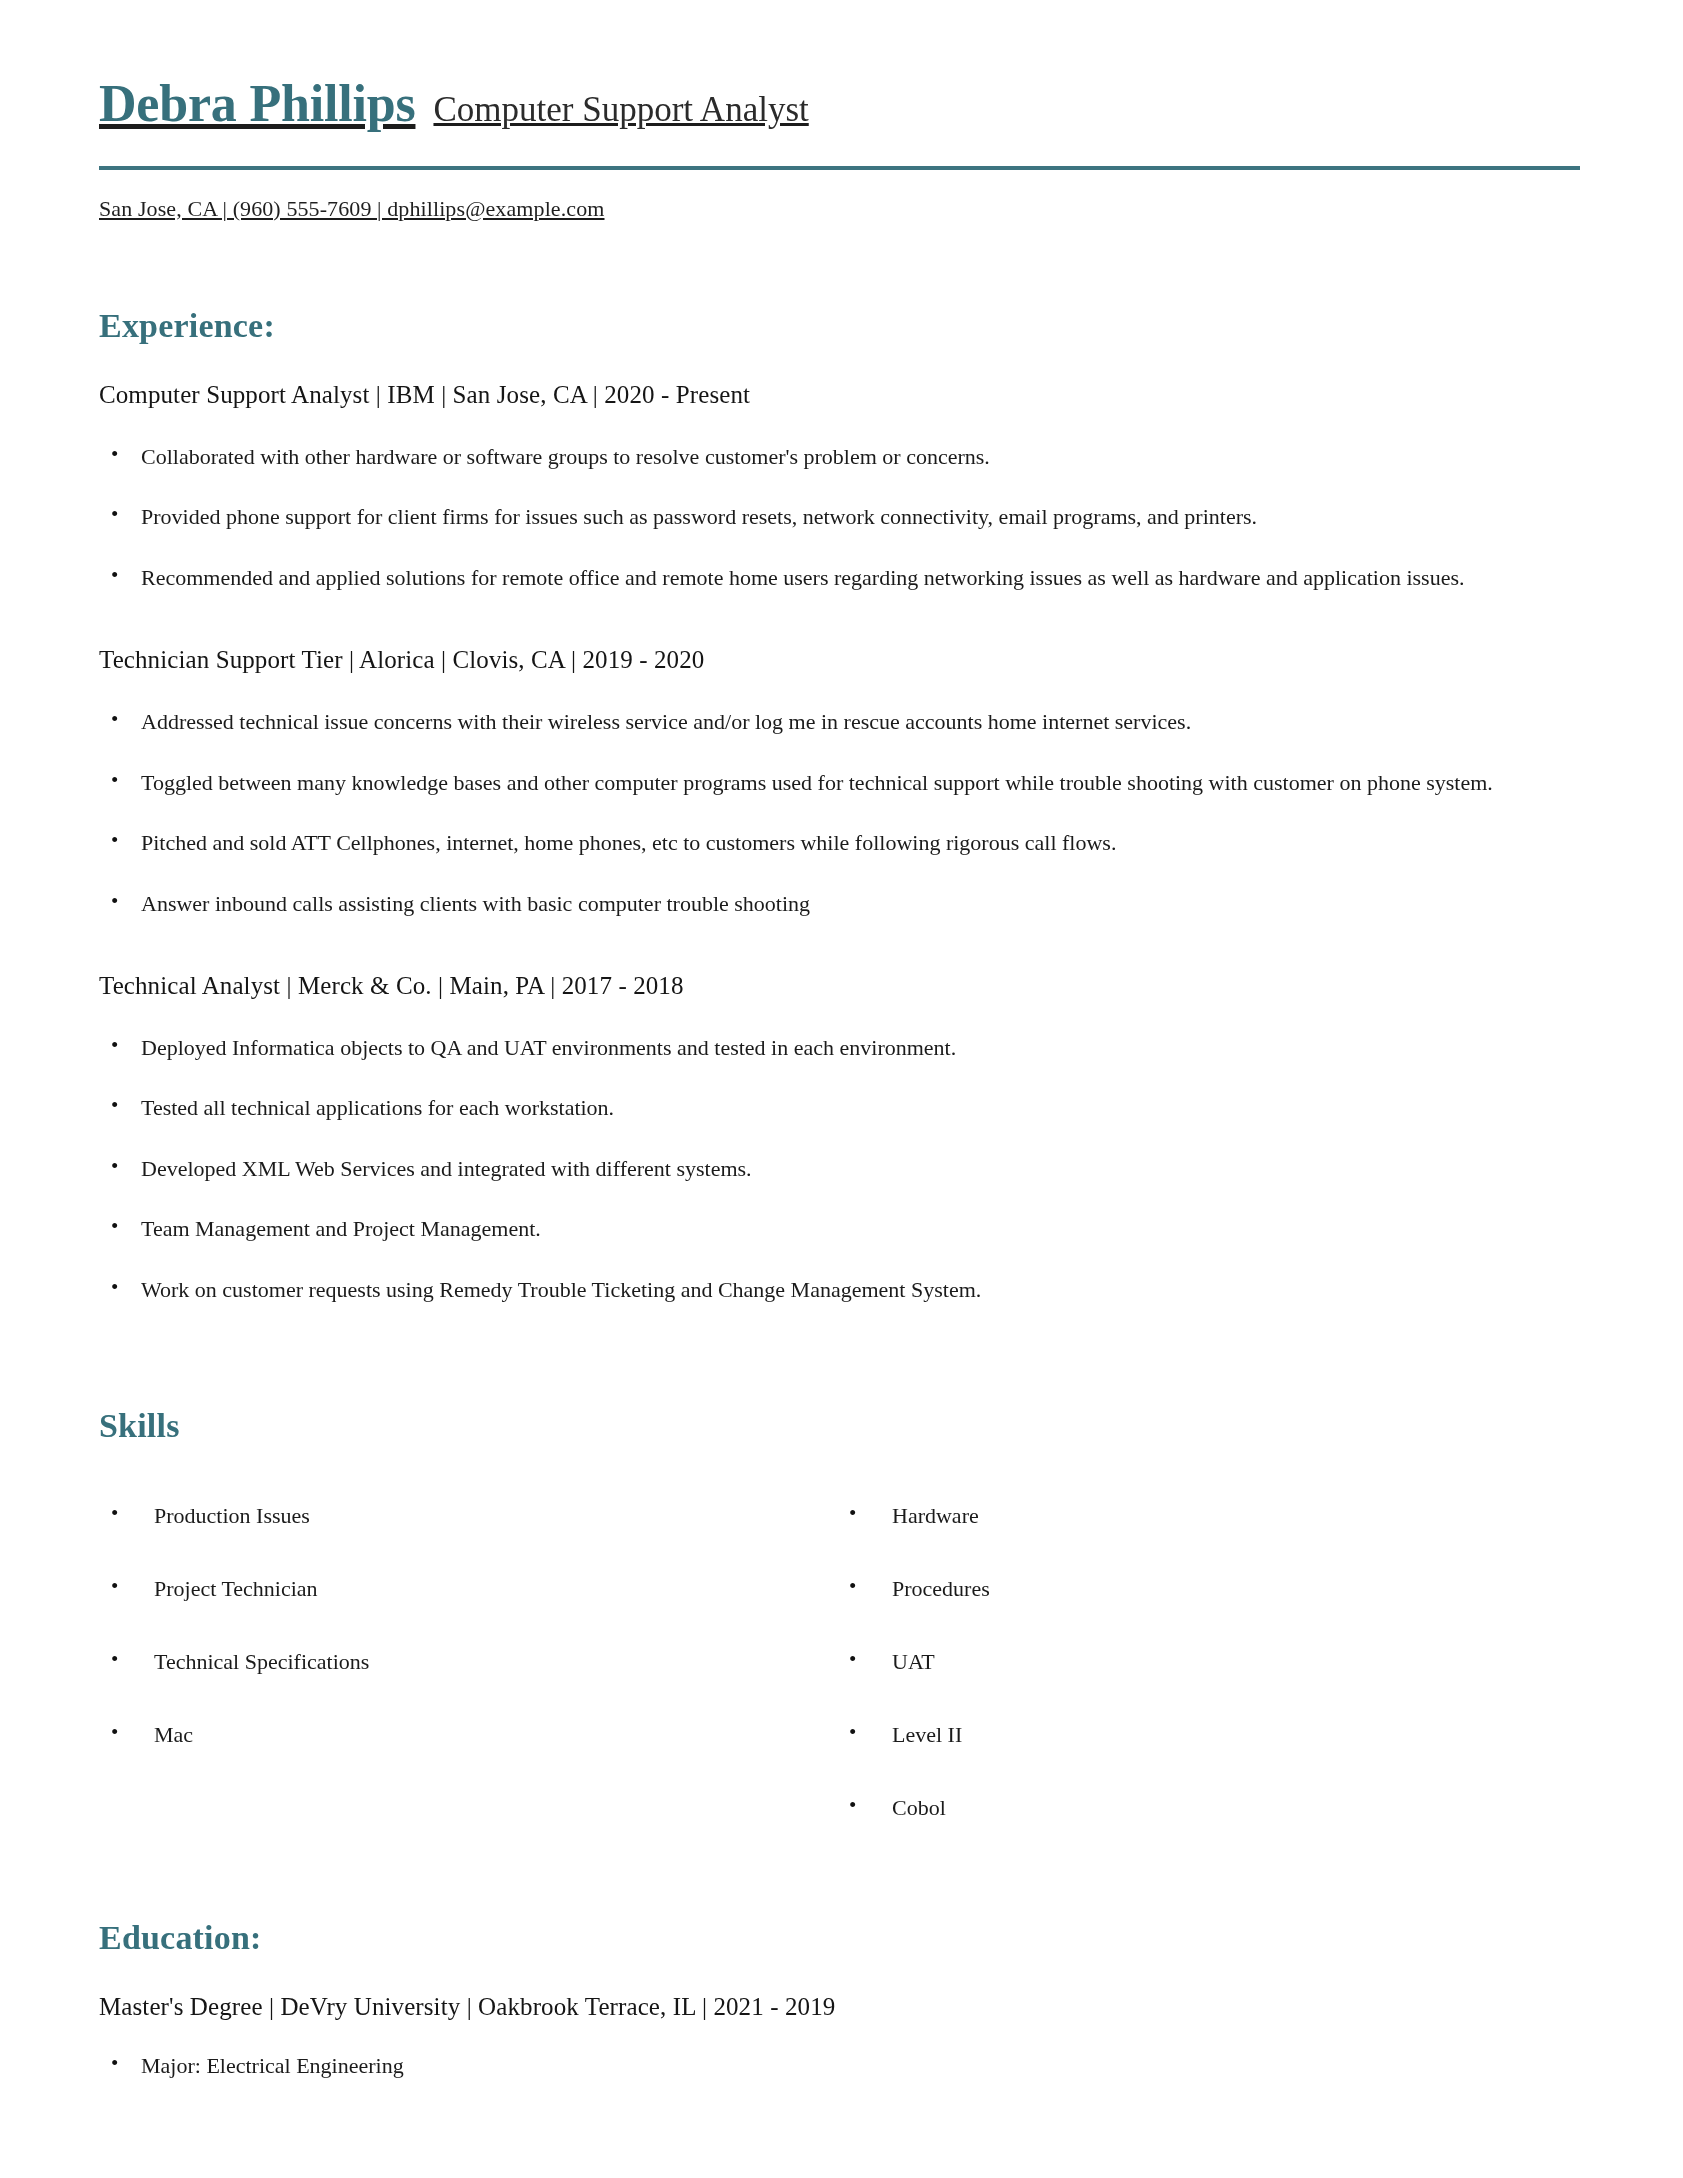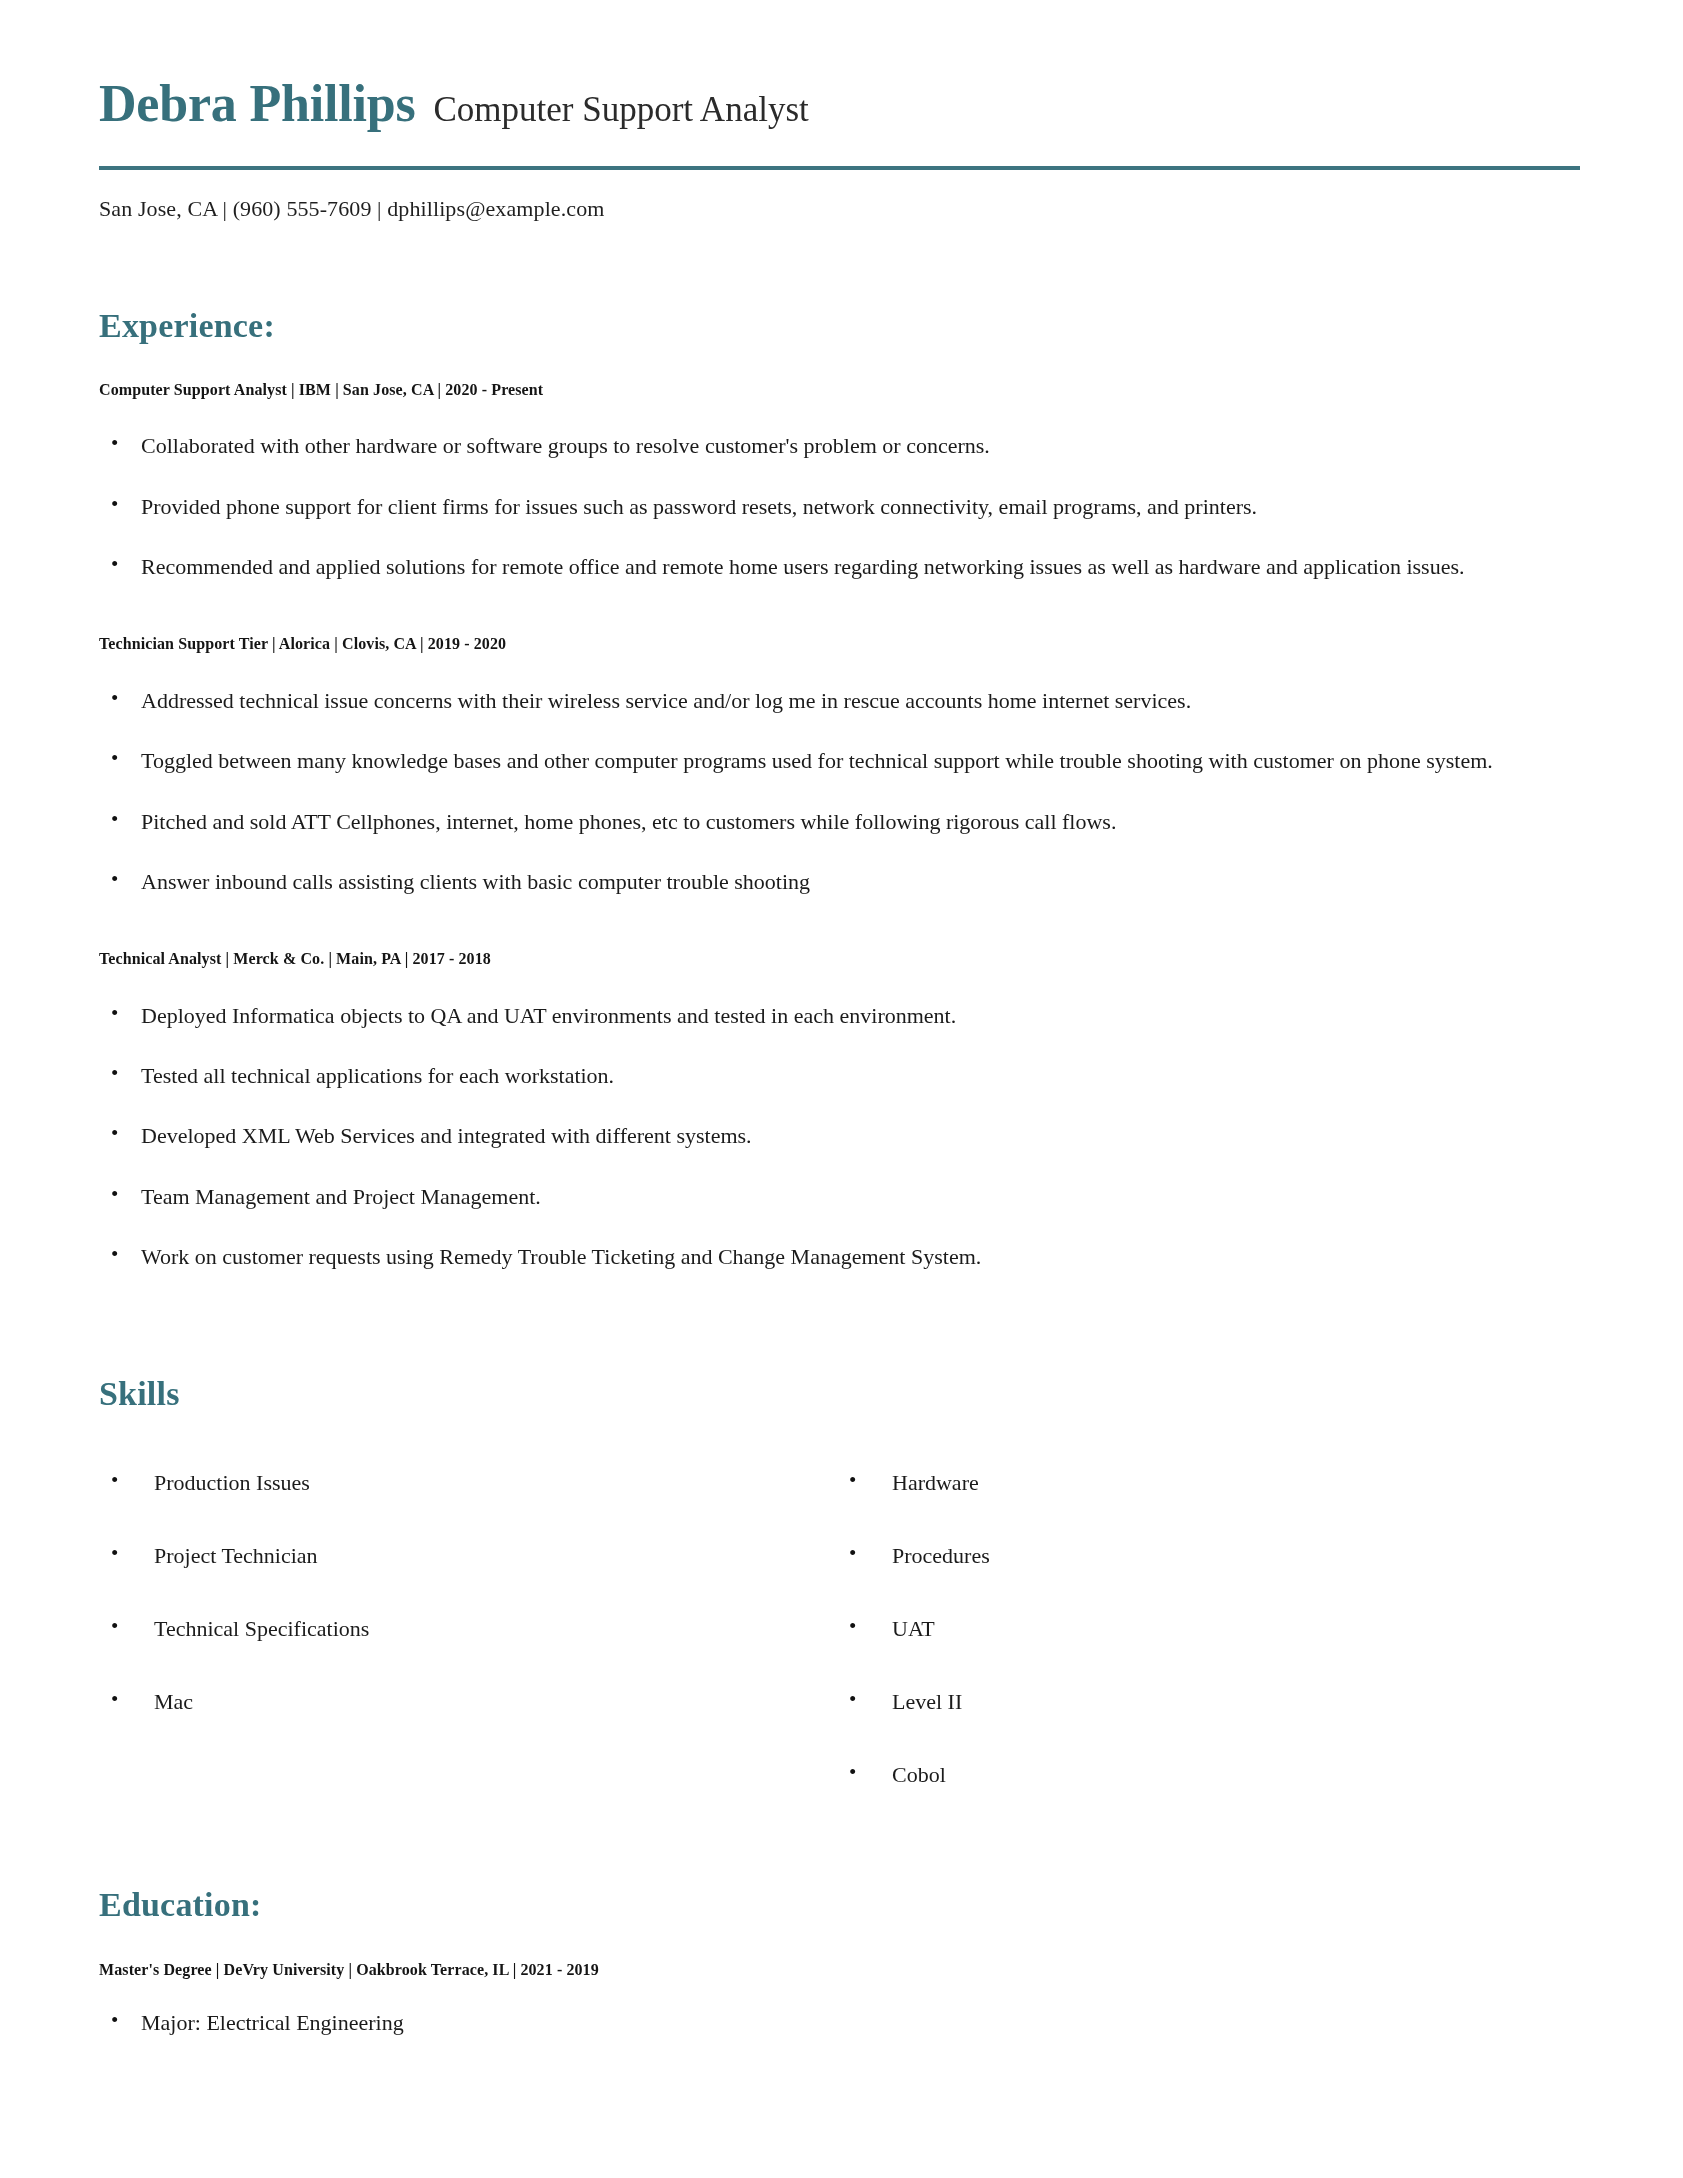--- a/index.html
+++ b/index.html
@@ -20,20 +20,21 @@
     width: 1683px;
     height: 2178px;
     box-sizing: border-box;
     padding: 0 99px;
     background: #ffffff;
   }
 
   
   .header-block {
     padding-top: 77px;
+    text-decoration: underline;
   }
   .name-line {
     display: flex;
     align-items: baseline;
     gap: 18px;
     white-space: nowrap;
   }
   .name {
     font-size: 52px;
     font-weight: bold;
@@ -76,22 +77,22 @@
     letter-spacing: 0.2px;
   }
 
   .entry {
     margin-top: 36px;
   }
   .entry + .entry {
     margin-top: 51px;
   }
   .entry-heading {
-    font-size: 16px;
-    font-weight: bold;
+    font-size: 25px;
+    font-weight: normal;
     color: #151515;
     line-height: 1.2;
     letter-spacing: 0.1px;
   }
 
   
   ul.bullets {
     list-style: none;
     margin: 0;
     padding: 0;

